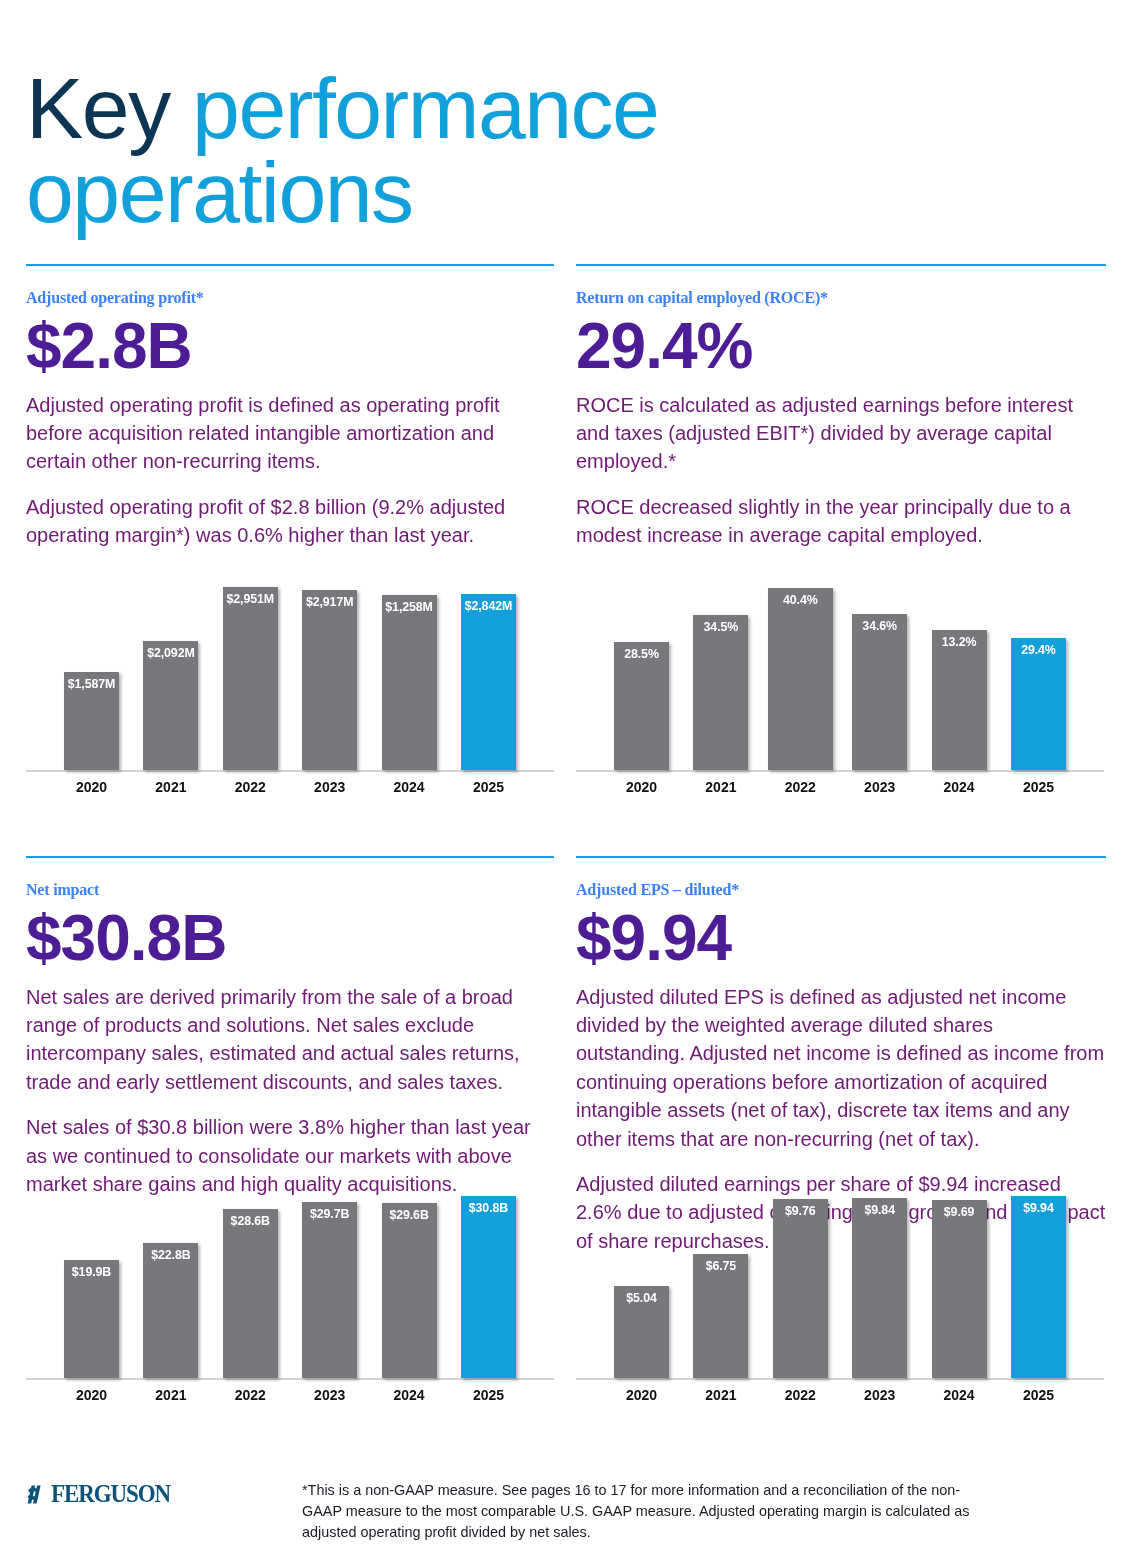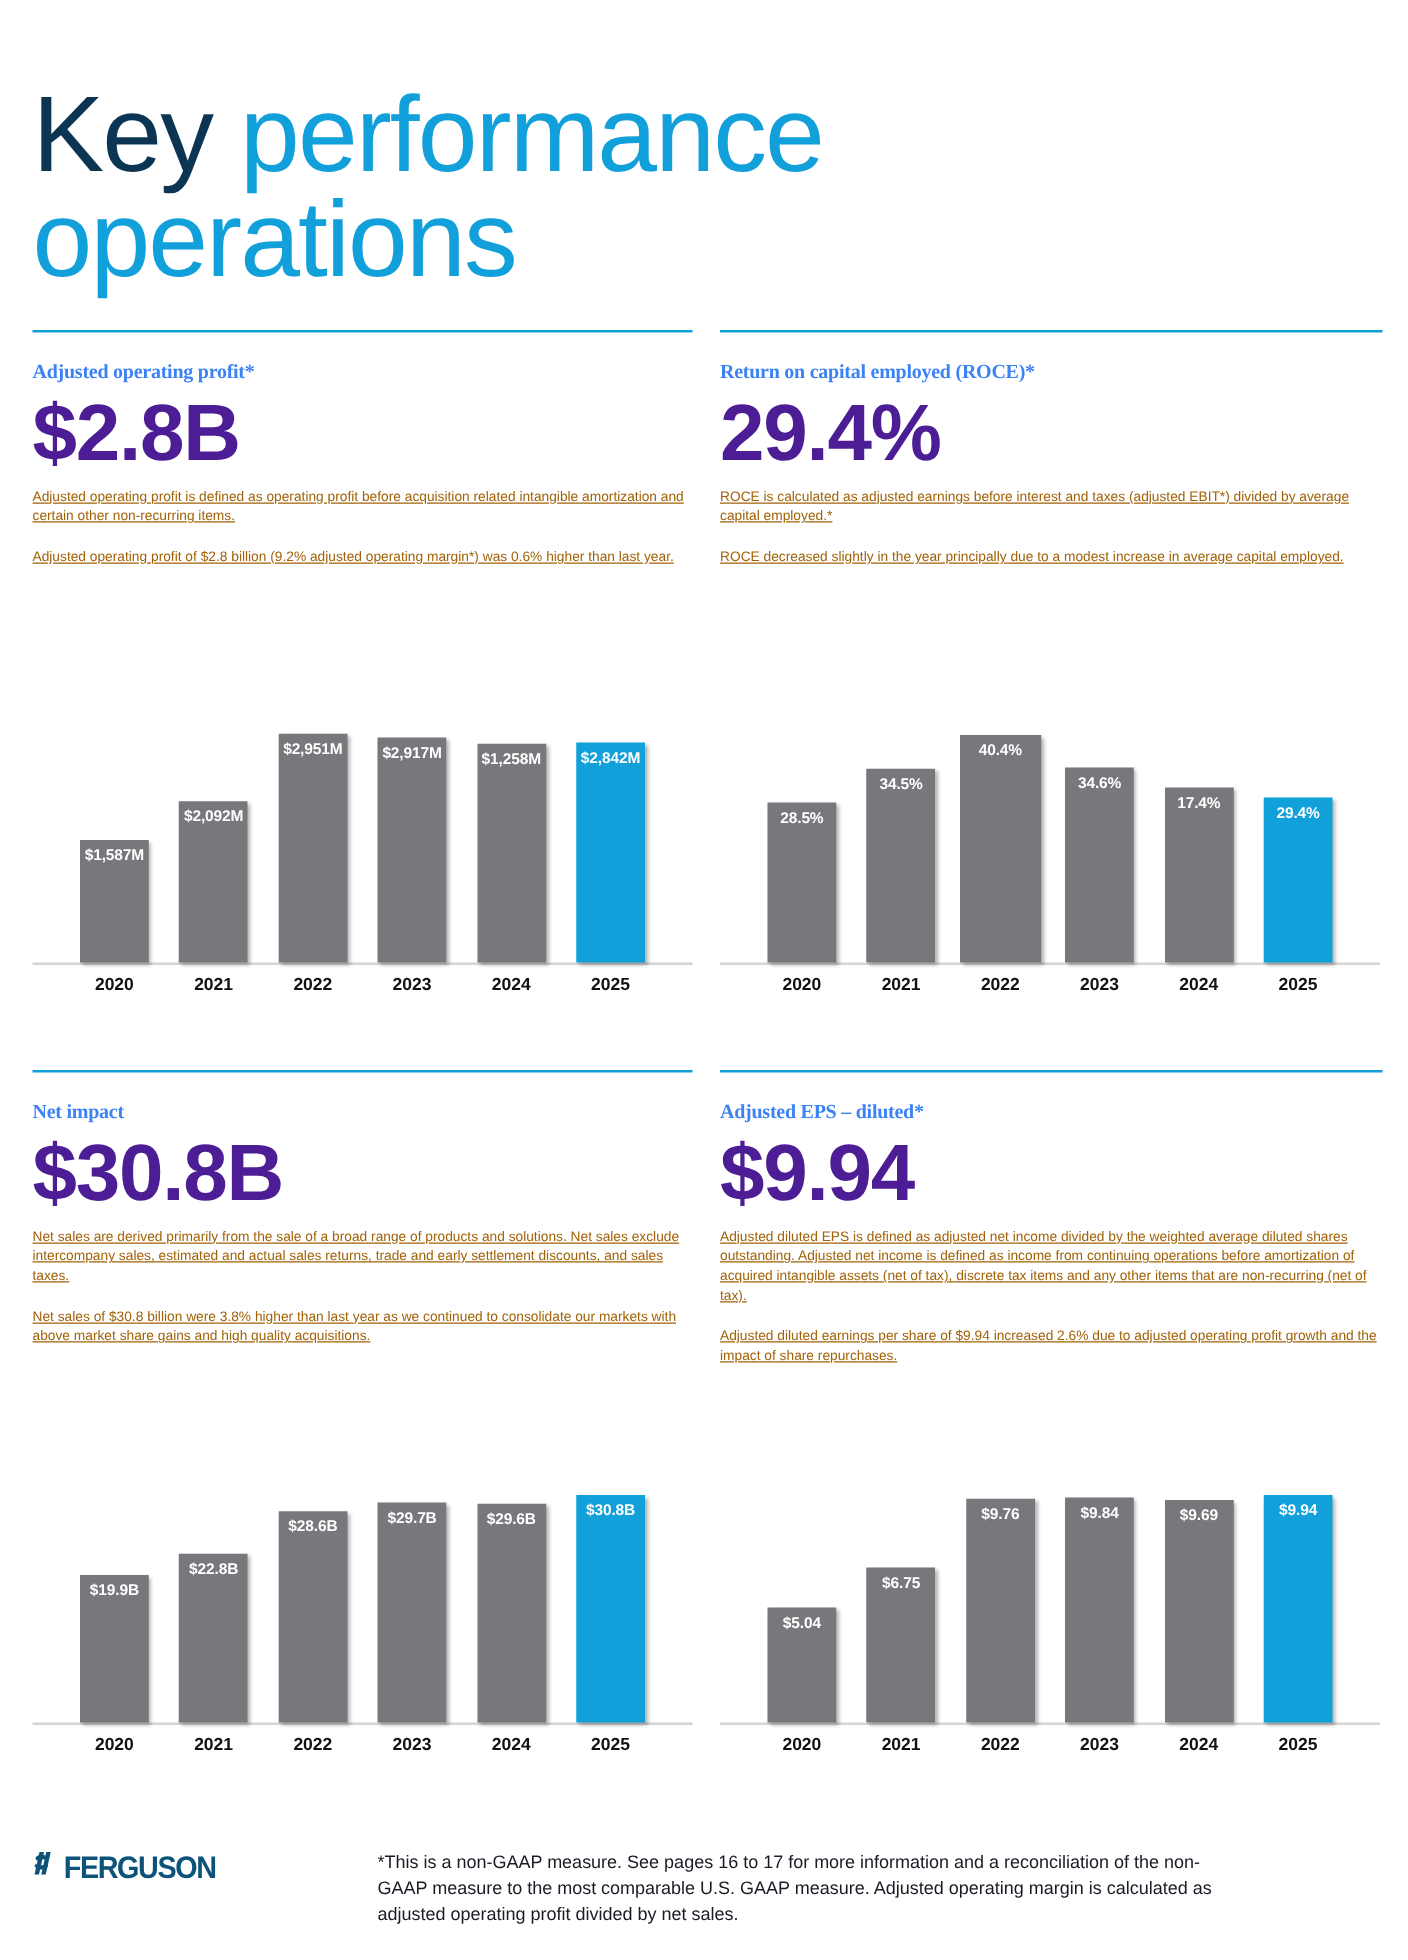--- a/index.html
+++ b/index.html
@@ -59,25 +59,24 @@
   }
   .kpi-value {
     font-size: 64px;
     font-weight: bold;
     color: #4c1d95;
     letter-spacing: -1px;
     line-height: 1.18;
     margin: 0 0 6px 0;
   }
   .kpi-para {
-    font-size: 11px;
+    font-size: 20px;
     line-height: 1.42;
-    color: #a16207;
+    color: #701a75;
     margin: 0 0 17px 0;
-    text-decoration: underline;
   }
   .kpi-para:last-child { margin-bottom: 0; }
   .panel-tr .kpi-para, .panel-br .kpi-para { width: 530px; }
 
   
   .chart {
     position: absolute;
     width: 528px;
     height: 232px;
   }
@@ -147,22 +146,23 @@
     color: #121212;
   }
 
   
   .footer { position: absolute; left: 0; top: 1470px; width: 1126px; }
   .logo {
     position: absolute;
     left: 26px;
     top: 10px;
     display: flex;
-    align-items: flex-start;
+    align-items: center;
     color: #0d5279;
+    font-family: Liberation Serif, serif;
   }
   .logo-mark {
     width: 22px;
     height: 21px;
     margin-right: 3px;
     display: block;
   }
   .logo-word {
     font-size: 25px;
     font-weight: bold;
@@ -286,21 +286,21 @@
             <span class="bar-label">40.4%</span>
           </div>
         </div>
         <div class="bar-slot">
           <div class="bar" style="height: 78.6364%;">
             <span class="bar-label">34.6%</span>
           </div>
         </div>
         <div class="bar-slot">
           <div class="bar" style="height: 70.6818%;">
-            <span class="bar-label">17.4%</span>
+            <span class="bar-label">13.2%</span>
           </div>
         </div>
         <div class="bar-slot">
           <div class="bar accent" style="height: 66.8182%;">
             <span class="bar-label">29.4%</span>
           </div>
         </div>
       </div>
   </div>
   <div class="axis-line"></div>

